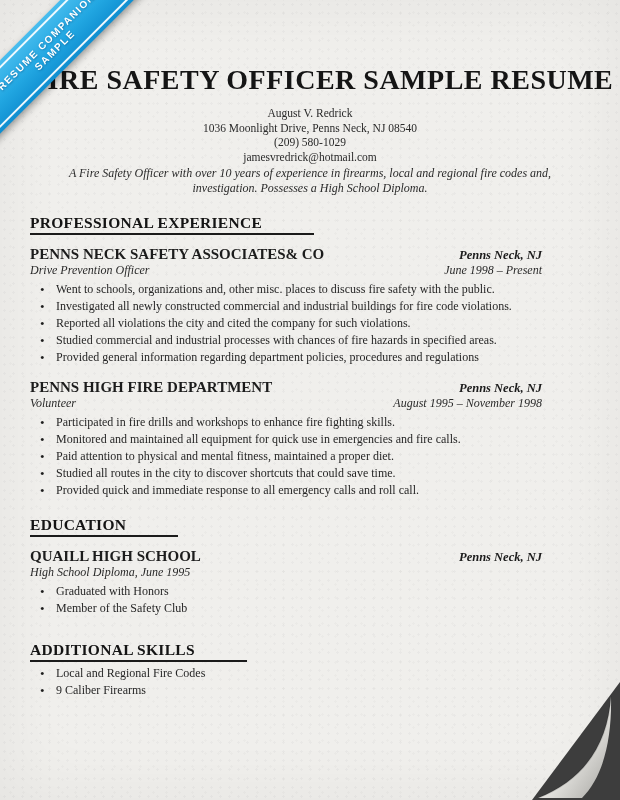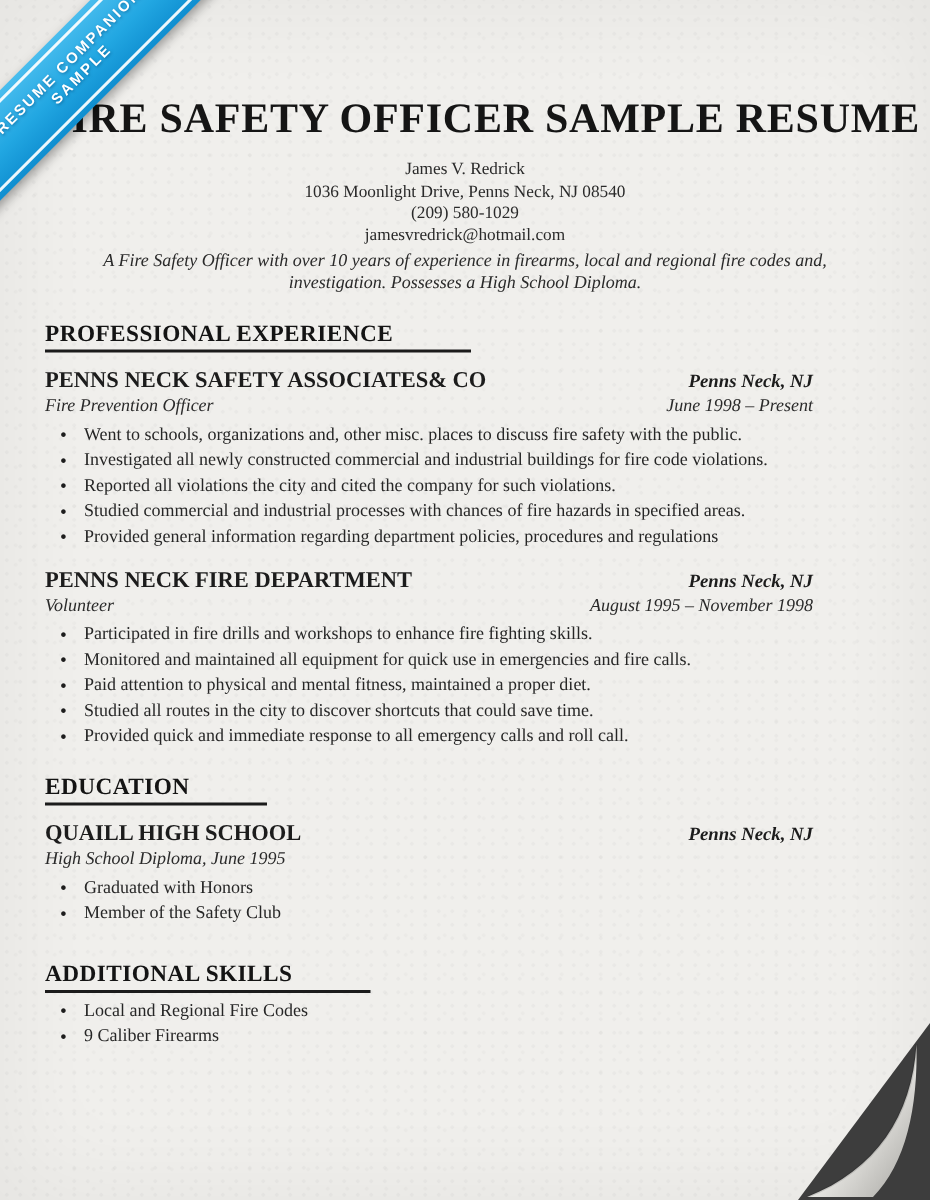--- a/index.html
+++ b/index.html
@@ -82,51 +82,51 @@
 </head>
 <body>
 
 <div class="stage">
   <div class="paper">
 
     <div class="content">
       <h1 class="title">FIRE SAFETY OFFICER SAMPLE RESUME</h1>
 
       <div class="contact">
-        <div>James V. Redrick</div>
+        <div>August V. Redrick</div>
         <div>1036 Moonlight Drive, Penns Neck, NJ 08540</div>
         <div>(209) 580-1029</div>
         <div>jamesvredrick@hotmail.com</div>
       </div>
 
       <p class="summary">A Fire Safety Officer with over 10 years of experience in firearms, local and regional fire codes and, investigation.  Possesses a High School Diploma.</p>
 
       <h2 class="sec-heading">PROFESSIONAL EXPERIENCE</h2>
 
       <div class="entry">
         <div class="entry-row">
           <span class="org">PENNS NECK SAFETY ASSOCIATES&amp; CO</span>
           <span class="loc right">Penns Neck, NJ</span>
         </div>
         <div class="entry-row">
-          <span class="role">Fire Prevention Officer</span>
+          <span class="role">Drive Prevention Officer</span>
           <span class="dates right">June 1998 – Present</span>
         </div>
         <ul class="bullets">
           <li>Went to schools, organizations and, other misc. places to discuss fire safety with the public.</li>
           <li>Investigated all newly constructed commercial and industrial buildings for fire code violations.</li>
           <li>Reported all violations the city and cited the company for such violations.</li>
           <li>Studied commercial and industrial processes with chances of fire hazards in specified areas.</li>
           <li>Provided general information regarding department policies, procedures and regulations</li>
         </ul>
       </div>
 
       <div class="entry">
         <div class="entry-row">
-          <span class="org">PENNS NECK FIRE DEPARTMENT</span>
+          <span class="org">PENNS HIGH FIRE DEPARTMENT</span>
           <span class="loc right">Penns Neck, NJ</span>
         </div>
         <div class="entry-row">
           <span class="role">Volunteer</span>
           <span class="dates right">August 1995 – November 1998</span>
         </div>
         <ul class="bullets">
           <li>Participated in fire drills and workshops to enhance fire fighting skills.</li>
           <li>Monitored and maintained all equipment for quick use in emergencies and fire calls.</li>
           <li>Paid attention to physical and mental fitness, maintained a proper diet.</li>

